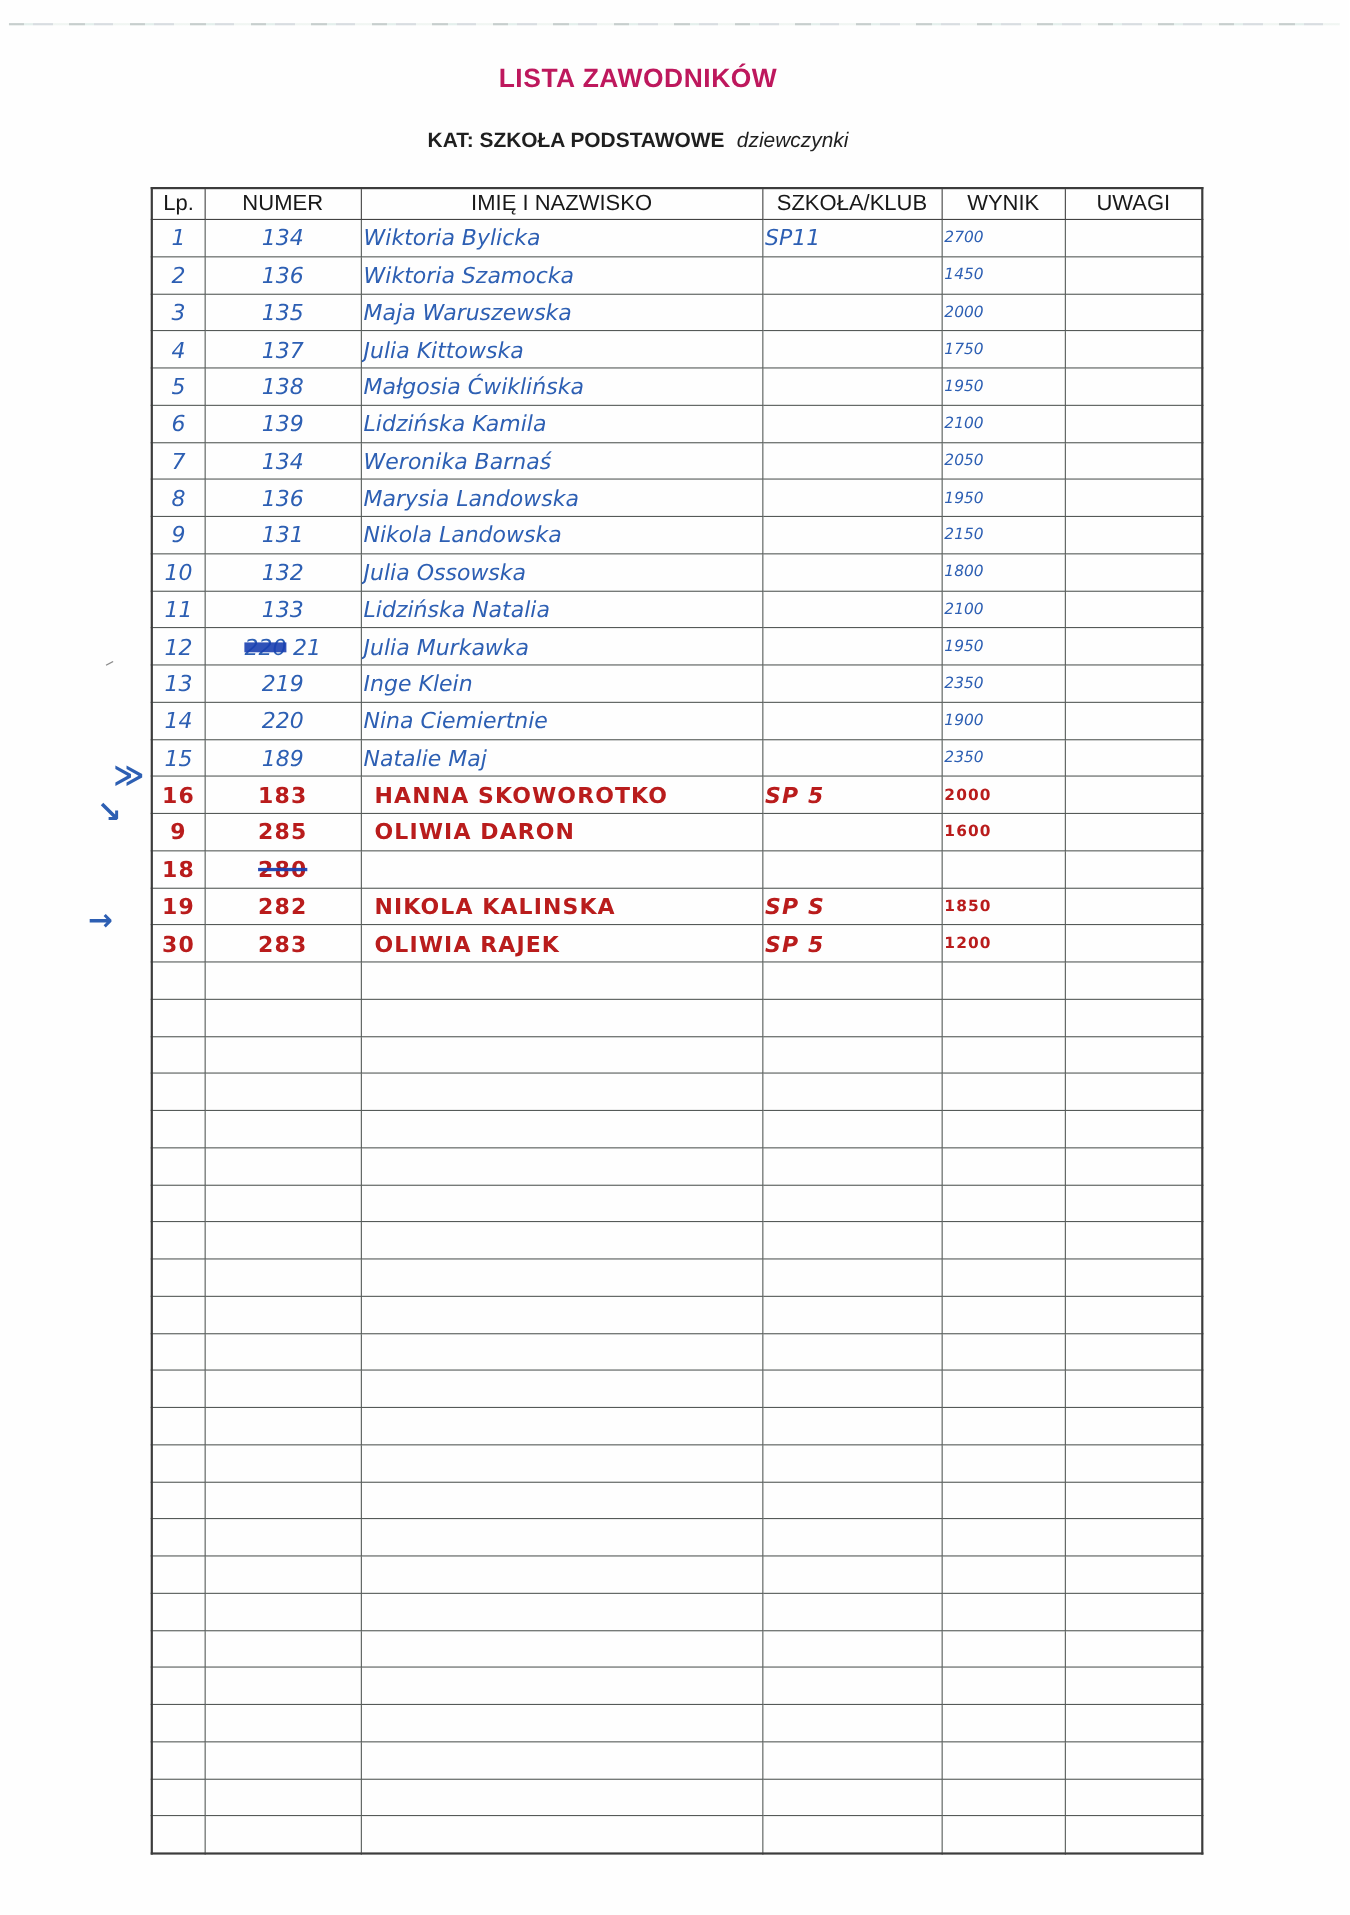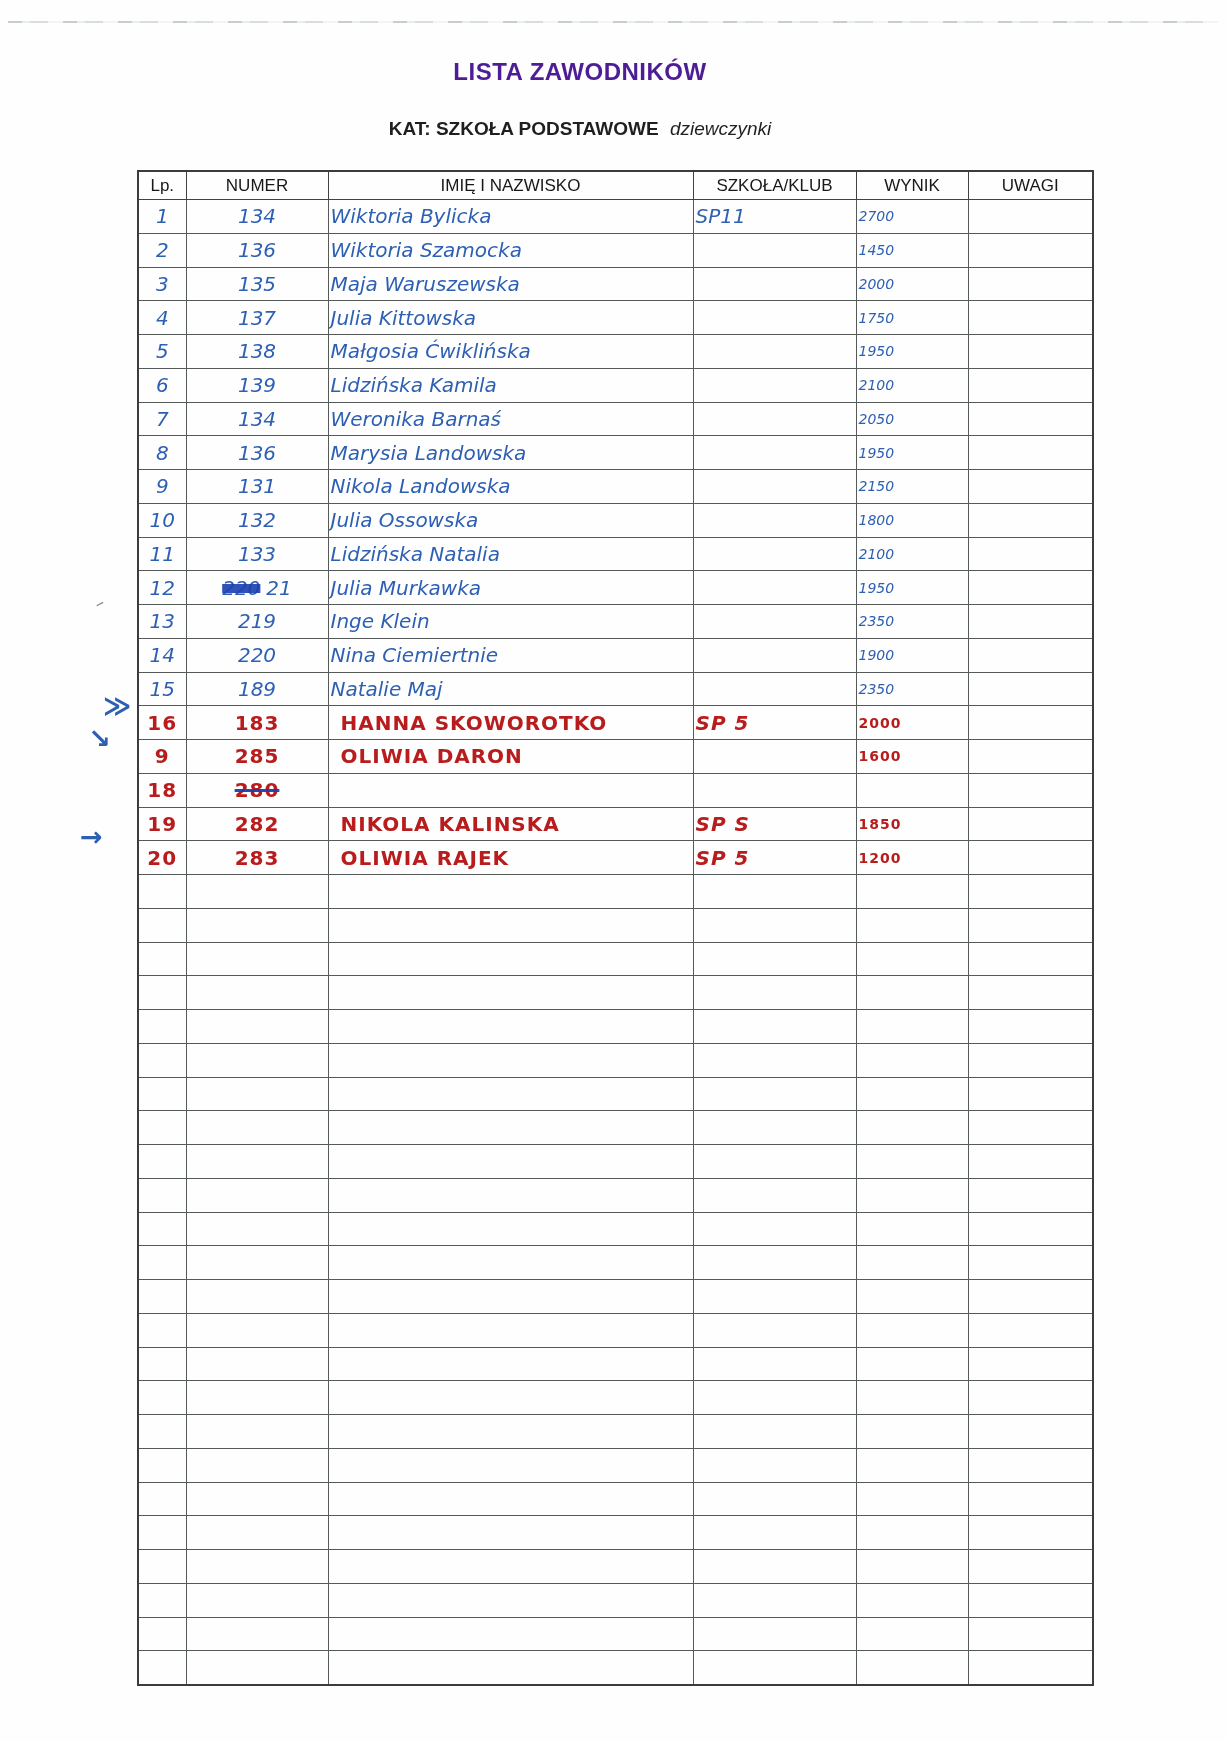--- a/index.html
+++ b/index.html
@@ -6,36 +6,36 @@
   .page{
     position:relative;width:1227px;height:1741px;background:#fefefe;
     font-family:"Liberation Sans",sans-serif;overflow:hidden;
   }
   .scan-artifact{
     position:absolute;left:8px;top:21px;width:1210px;height:2px;opacity:.55;
     background:repeating-linear-gradient(90deg,#9aa8a6 0 14px,#cfe4de 14px 22px,#b9c2c9 22px 40px,#e6efe9 40px 55px);
   }
   h1{
     position:absolute;top:58px;left:0;width:1160px;margin:0;text-align:center;
-    font-size:24px;font-weight:bold;color:#4c1d95;letter-spacing:.5px;
+    font-size:24px;font-weight:bold;color:#be185d;letter-spacing:.5px;
   }
   .subtitle{
     position:absolute;top:118px;left:0;width:1160px;text-align:center;
     font-size:19px;color:#1f1f1f;
   }
   .subtitle .b{font-weight:bold;}
   .subtitle .i{font-style:italic;margin-left:6px;}
   table.sheet{
     position:absolute;left:137px;top:170px;width:955px;
     border-collapse:collapse;table-layout:fixed;
     border:2px solid #3c3c3c;
   }
   table.sheet th{
     border:1.5px solid #424242;height:27px;padding:0;
-    font-size:17px;font-weight:normal;color:#181818;text-align:center;
+    font-size:20px;font-weight:normal;color:#181818;text-align:center;
     font-family:"Liberation Sans",sans-serif;
   }
   table.sheet td{
     border:1px solid #555a58;height:32.75px;padding:0 2px;overflow:hidden;
     white-space:nowrap;
   }
   
   .hw-cursive{
     font-family:"DejaVu Sans",sans-serif;font-style:italic;
     color:#2d5fb3;font-size:20px;
@@ -248,21 +248,21 @@
         </tr>
         <tr>
           <td class="c-lp hw-marker">19</td>
           <td class="c-numer hw-marker">282</td>
           <td class="c-name hw-marker mk">NIKOLA KALINSKA</td>
           <td class="c-school hw-marker">SP S</td>
           <td class="c-wynik hw-marker">1850</td>
           <td class="c-uwagi hw-marker"></td>
         </tr>
         <tr>
-          <td class="c-lp hw-marker">20</td>
+          <td class="c-lp hw-marker">30</td>
           <td class="c-numer hw-marker">283</td>
           <td class="c-name hw-marker mk">OLIWIA RAJEK</td>
           <td class="c-school hw-marker">SP 5</td>
           <td class="c-wynik hw-marker">1200</td>
           <td class="c-uwagi hw-marker"></td>
         </tr>
         <tr>
           <td class="c-lp"></td>
           <td class="c-numer"></td>
           <td class="c-name"></td>

